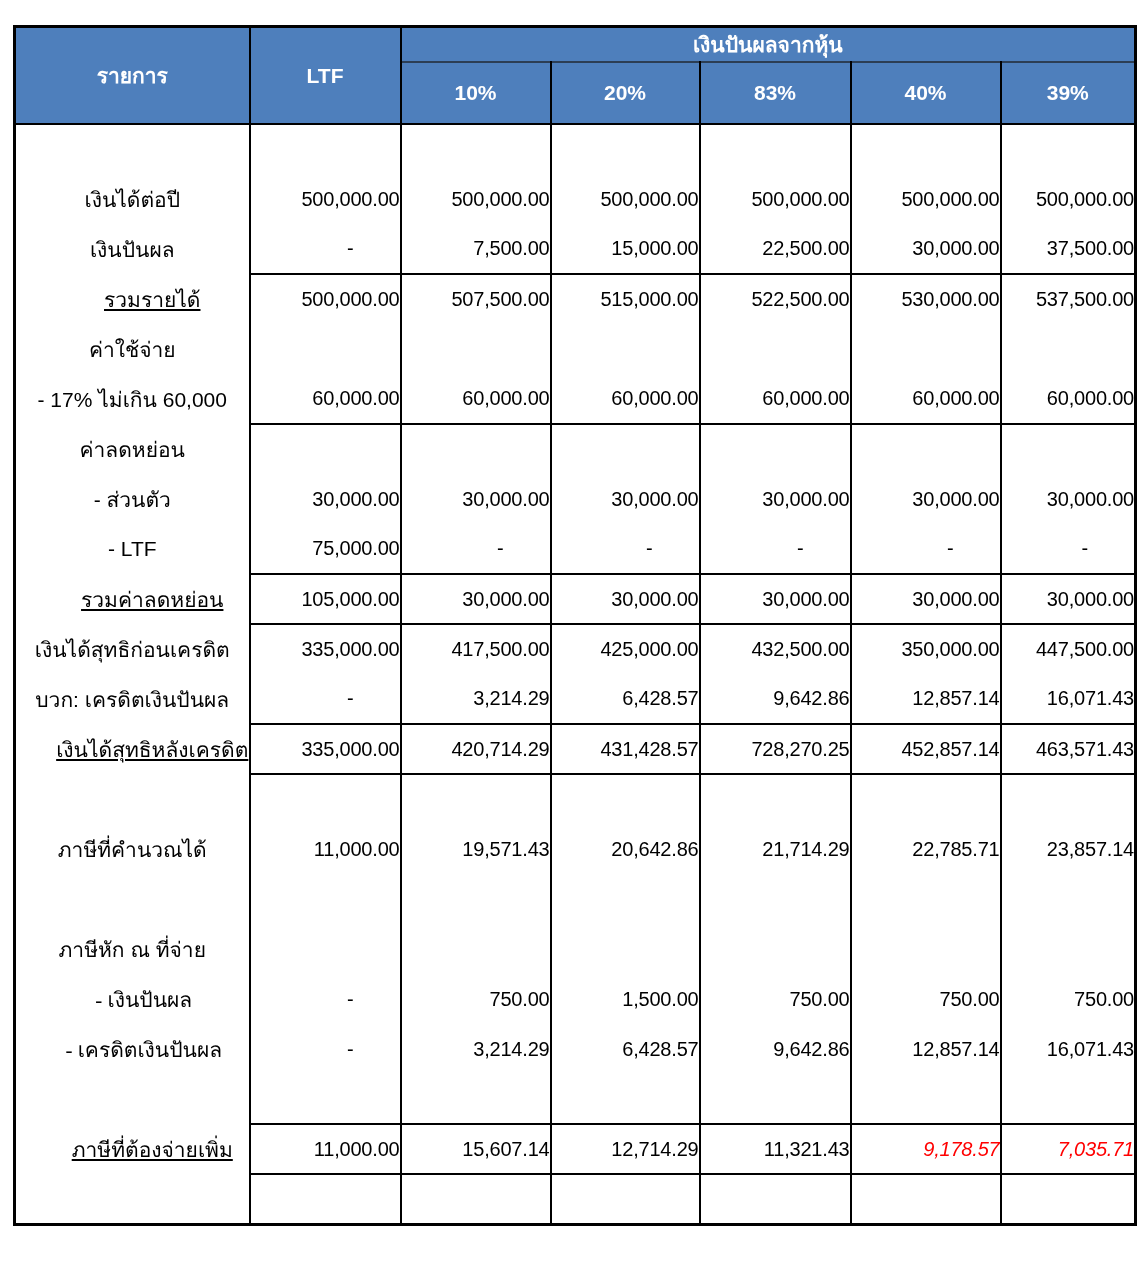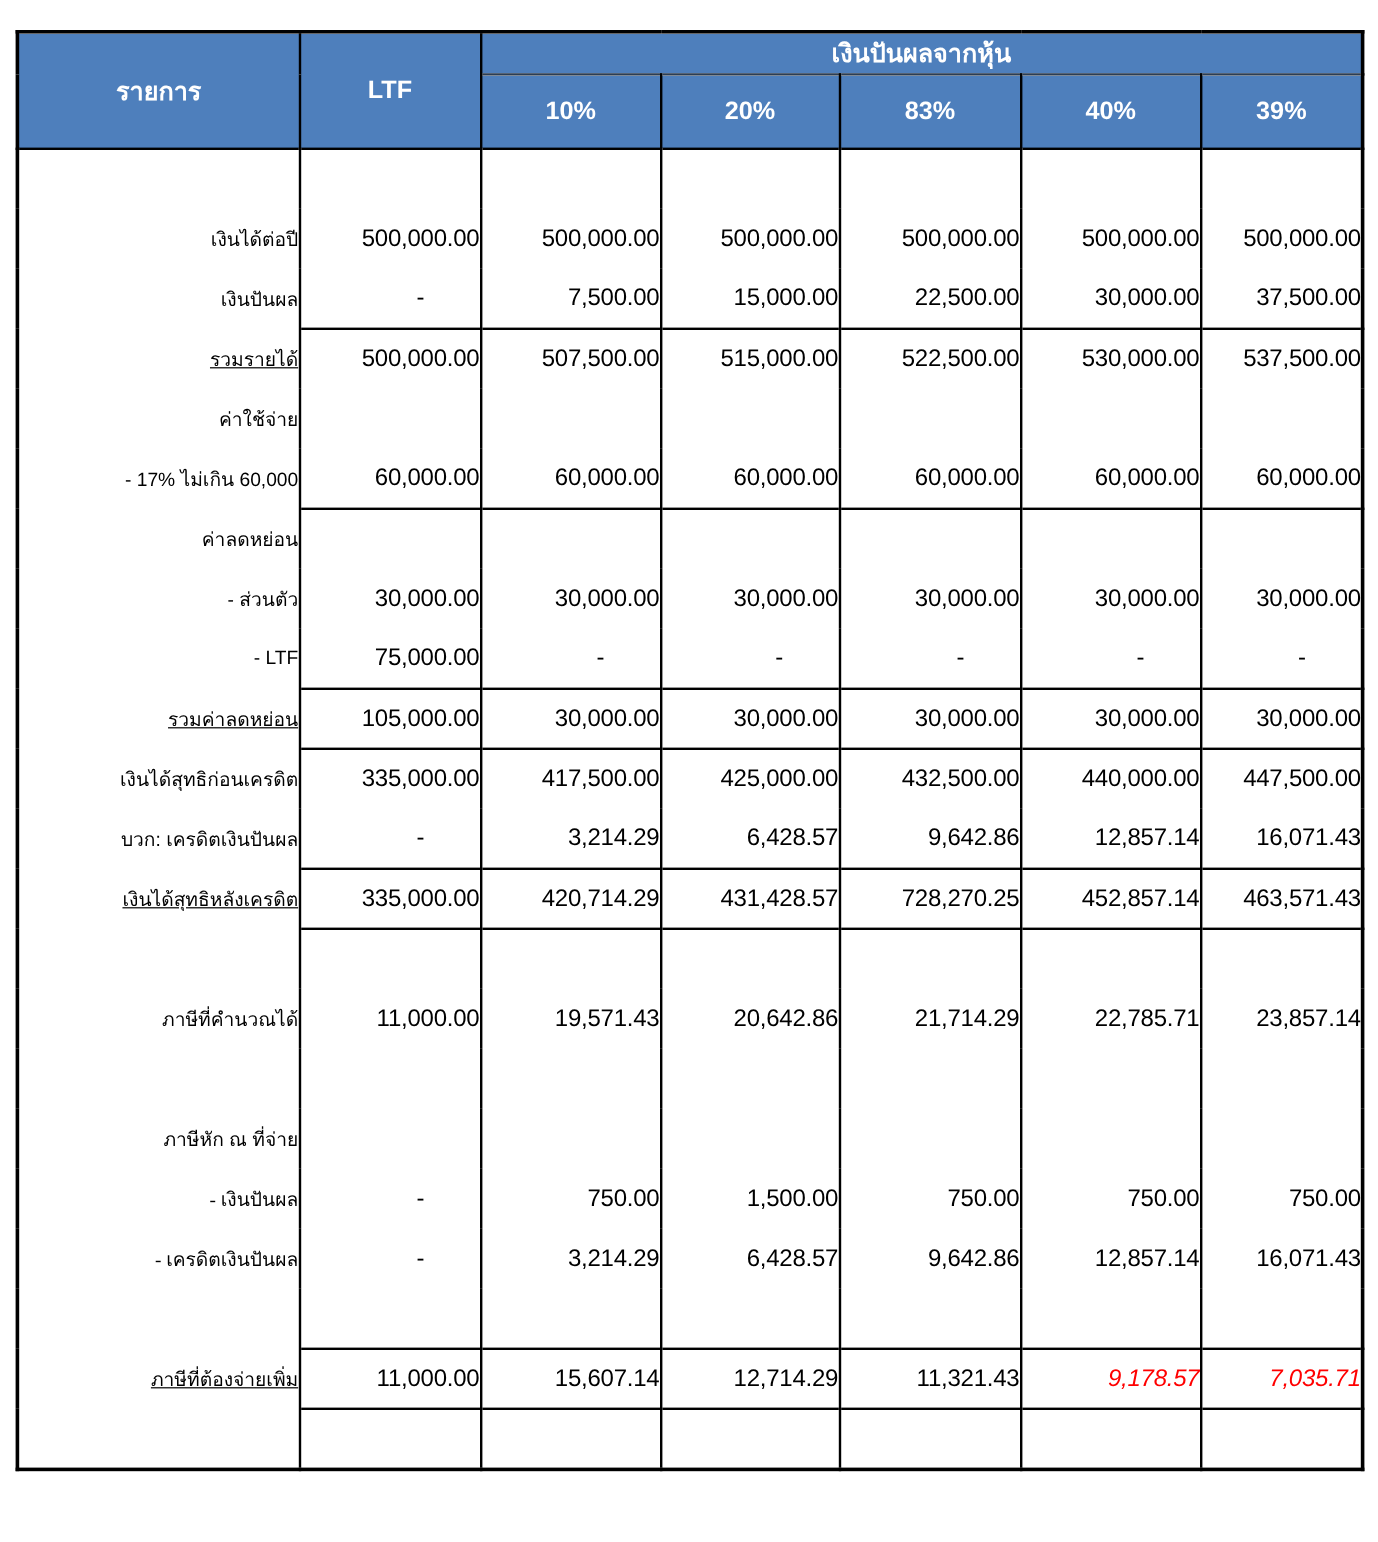--- a/index.html
+++ b/index.html
@@ -44,23 +44,23 @@
     color: var(--header-text);
     font-weight: bold;
     font-size: 21px;
     text-align: center;
   }
   tr.hrow1 th { height: 35px; }
   tr.hrow2 th { height: 62px; border-top: 2px solid var(--hdr-divider); }
   th.rowspan2 { height: 94px; }
   tbody td { height: 50px; font-size: 20px; color: #000; background: #fff; }
   td.lbl {
-    text-align: right;
+    text-align: center;
     padding-left: 14px;
-    font-size: 16px;
+    font-size: 21px;
   }
   td.lbl.ind1 { padding-left: 23px; font-family: Liberation Serif, serif; }
   td.lbl.ind2 { padding-left: 40px; text-decoration: underline; }
   td.val {
     text-align: right;
     padding-right: 17px;
     letter-spacing: -0.2px;
   }
   td.val.dash { padding-right: 46px; }
   td.val.red { color: var(--neg-col); font-style: italic; }
@@ -185,21 +185,21 @@
           <td class="val bt">30,000.00</td>
           <td class="val bt">30,000.00</td>
           <td class="val bt">30,000.00</td>
         </tr>
         <tr>
           <td class="lbl">เงินได้สุทธิก่อนเครดิต</td>
           <td class="val bt">335,000.00</td>
           <td class="val bt">417,500.00</td>
           <td class="val bt">425,000.00</td>
           <td class="val bt">432,500.00</td>
-          <td class="val bt">440,000.00</td>
+          <td class="val bt">350,000.00</td>
           <td class="val bt">447,500.00</td>
         </tr>
         <tr>
           <td class="lbl">บวก: เครดิตเงินปันผล</td>
           <td class="val dash">-</td>
           <td class="val">3,214.29</td>
           <td class="val">6,428.57</td>
           <td class="val">9,642.86</td>
           <td class="val">12,857.14</td>
           <td class="val">16,071.43</td>

